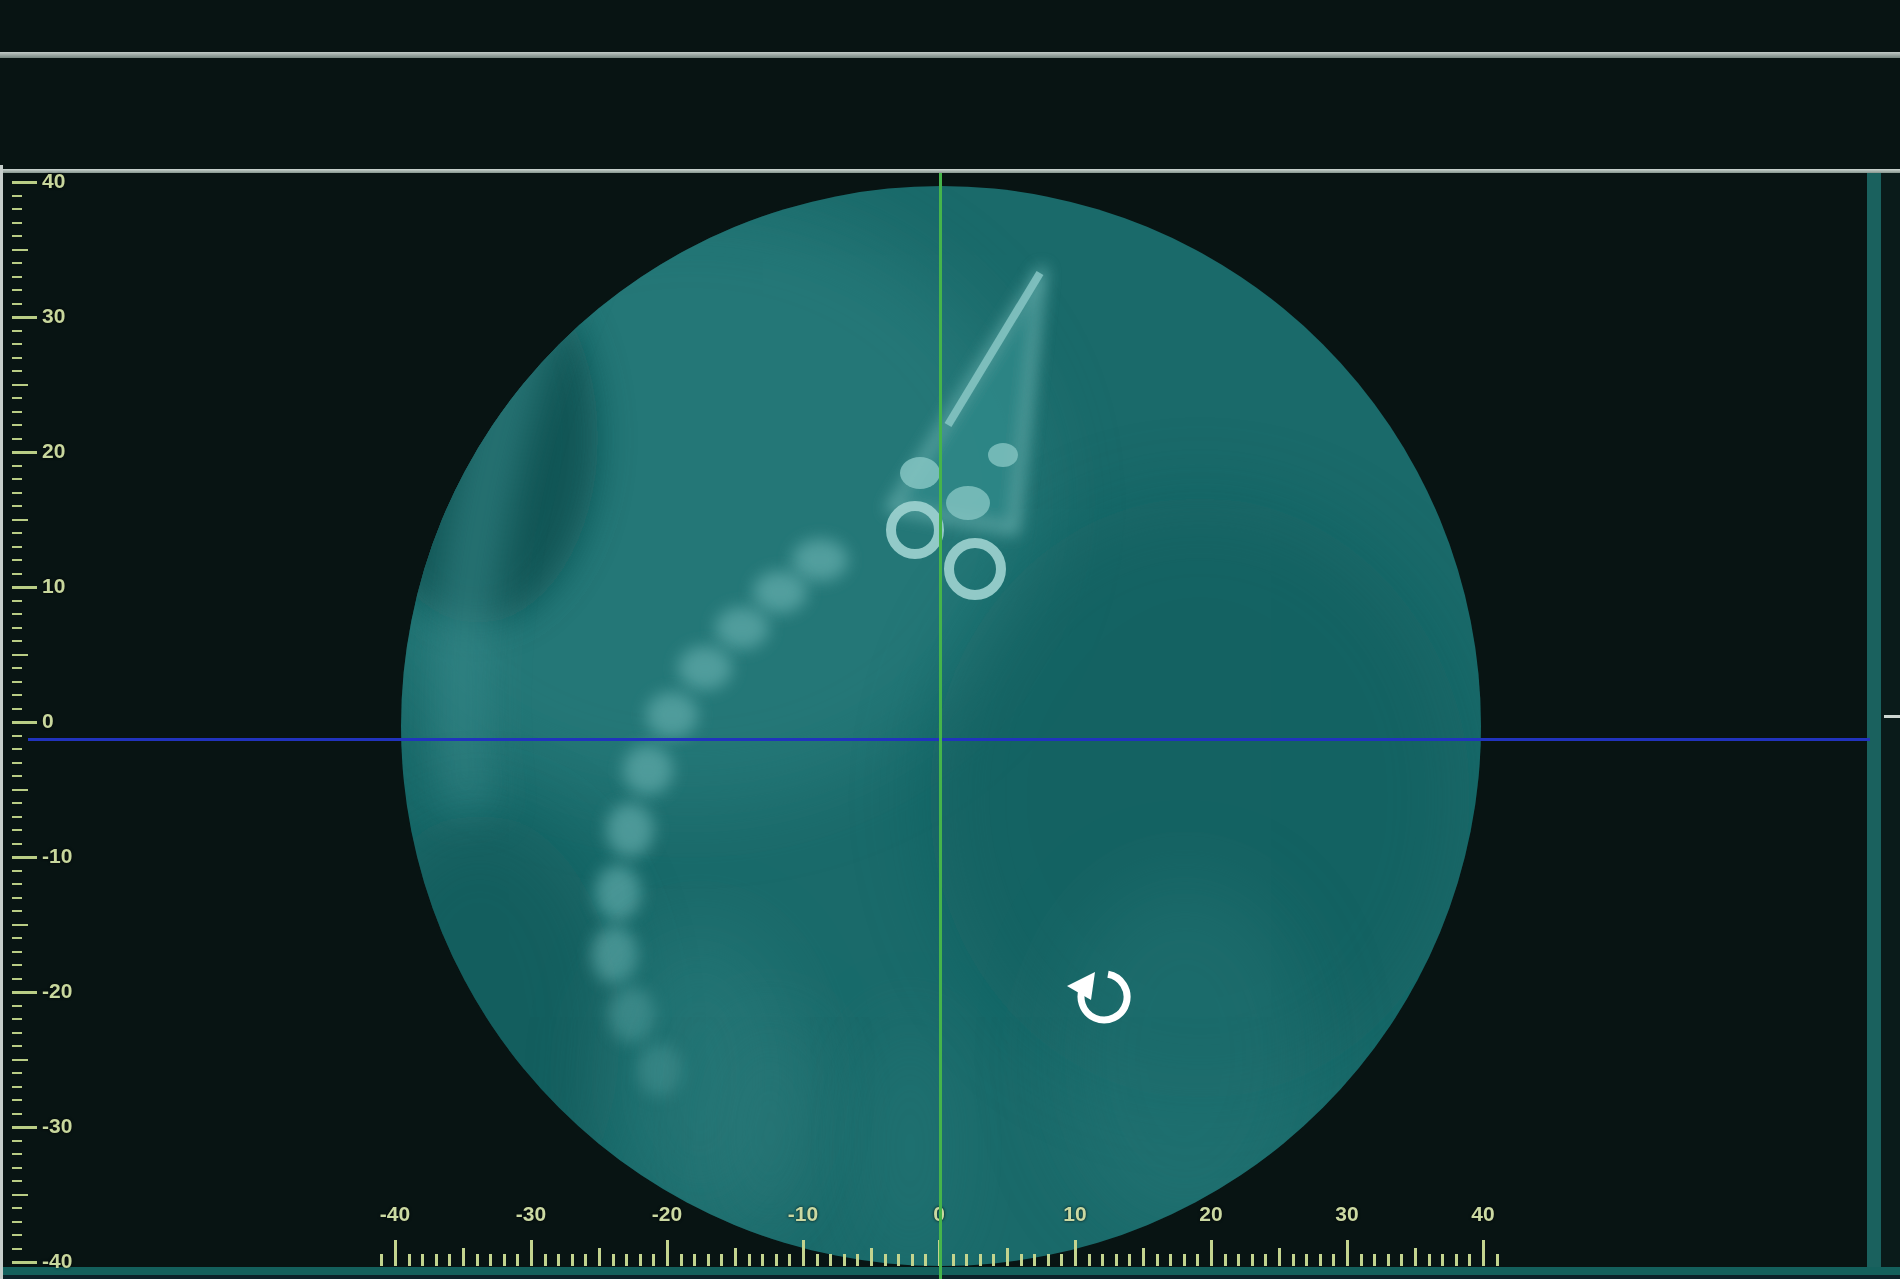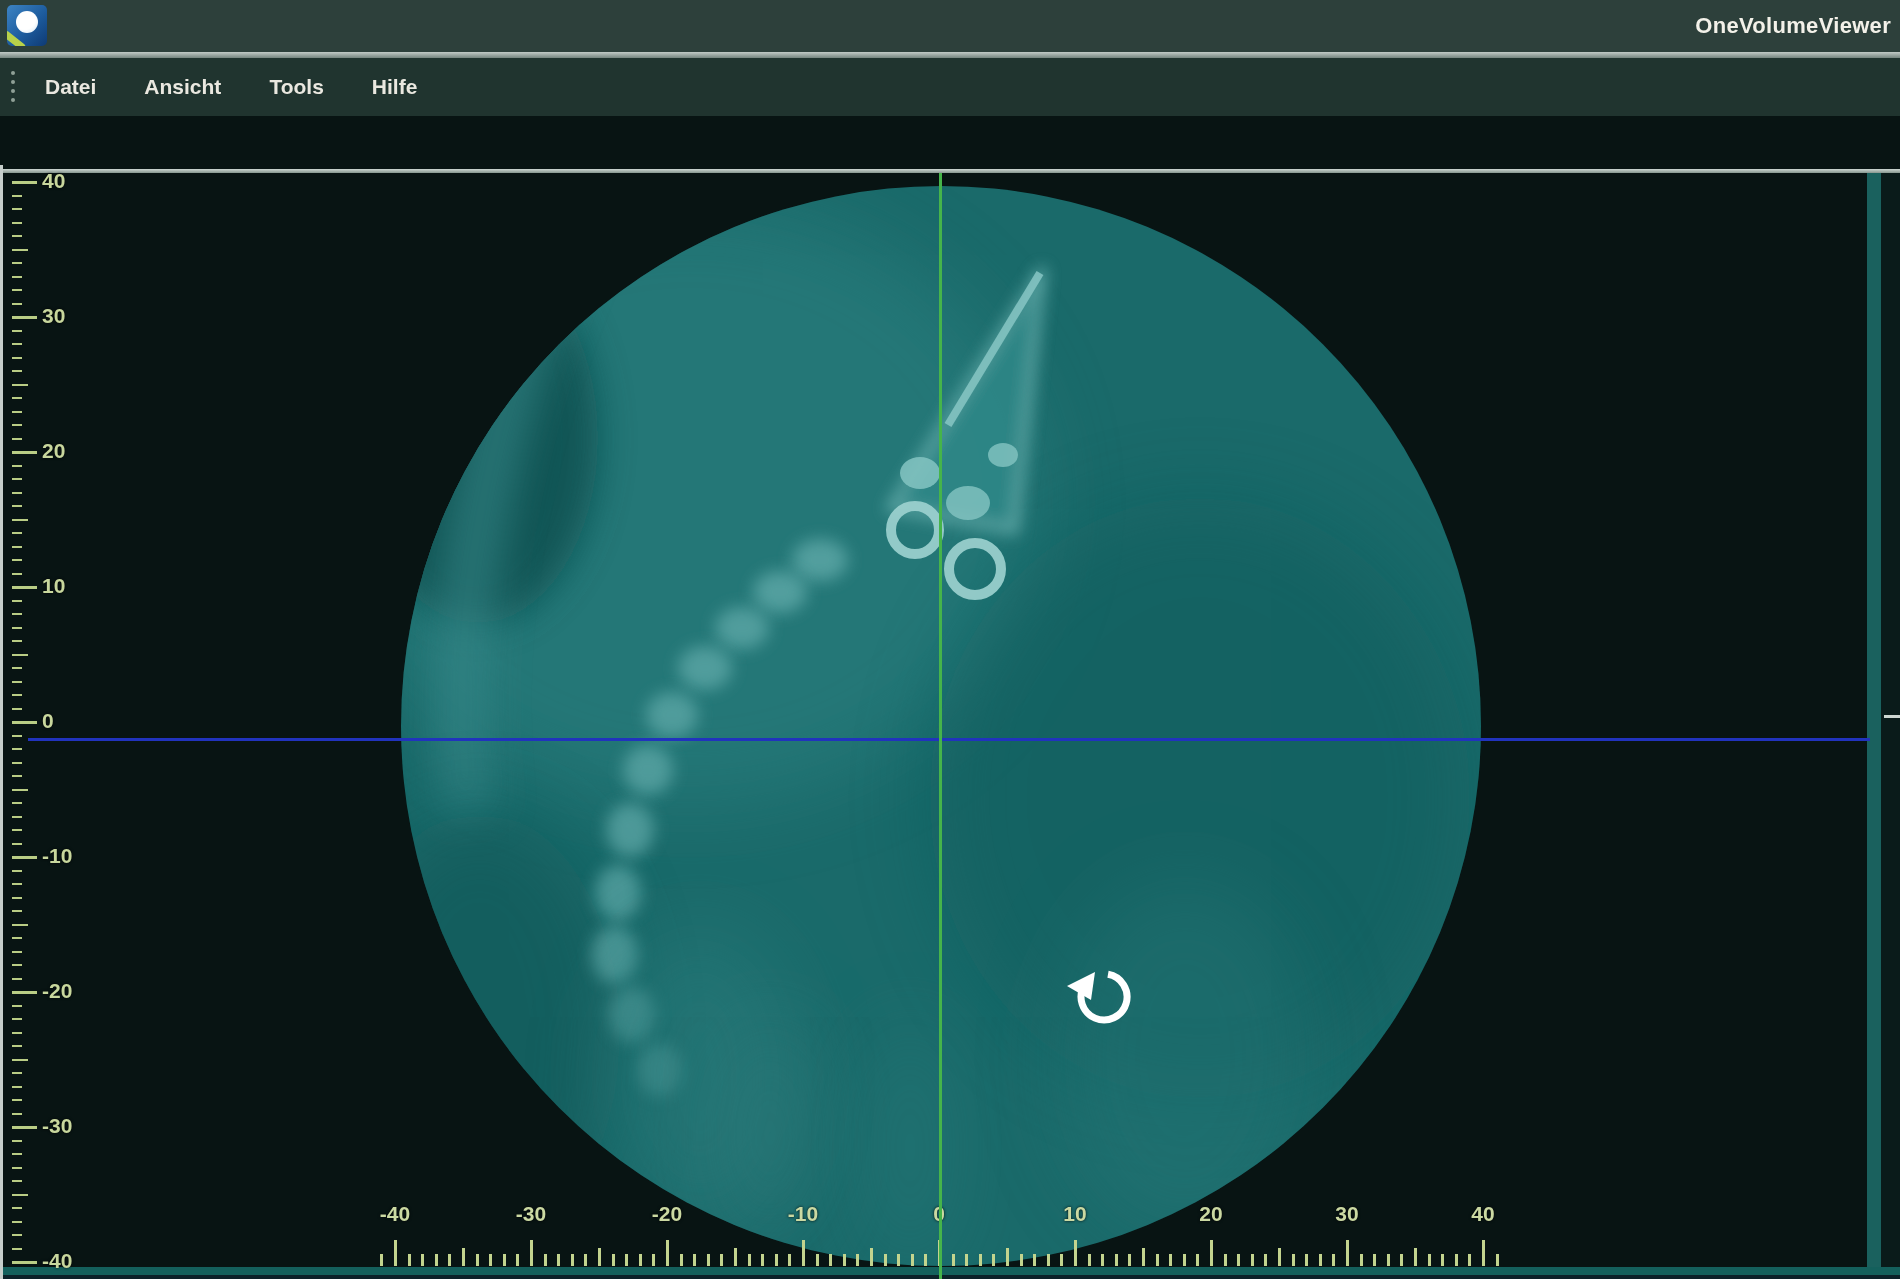--- a/index.html
+++ b/index.html
@@ -70,41 +70,22 @@
   .hlab{left:42px;width:60px;text-align:left;}
   .vlab{width:70px;margin-left:-35px;text-align:center;}
 
   .rot-cursor{position:absolute;left:1067px;top:787px;z-index:12;}
 </style>
 </head>
 <body>
 
 <div class="app">
 
-  <div class="titlebar">
-    <div class="applogo">
-      <span class="lens"></span>
-      <span class="swoosh"></span>
-    </div>
-    <span class="title-text">OneVolumeViewer</span>
-  </div>
   <div class="sep1"></div>
 
-  <div class="menubar">
-    <span class="grip">
-        <i></i>
-        <i></i>
-        <i></i>
-        <i></i>
-      </span>
-    <span class="menu-item">Datei</span>
-    <span class="menu-item">Ansicht</span>
-    <span class="menu-item">Tools</span>
-    <span class="menu-item">Hilfe</span>
-  </div>
 
   <div class="sep2"></div>
 
   <div class="viewport">
 
     <svg class="ct" width="1900" height="1106" viewBox="0 0 1900 1106">
       <defs>
         <clipPath id="cclip">
             <circle cx="941" cy="553" r="540"></circle>
           </clipPath>

